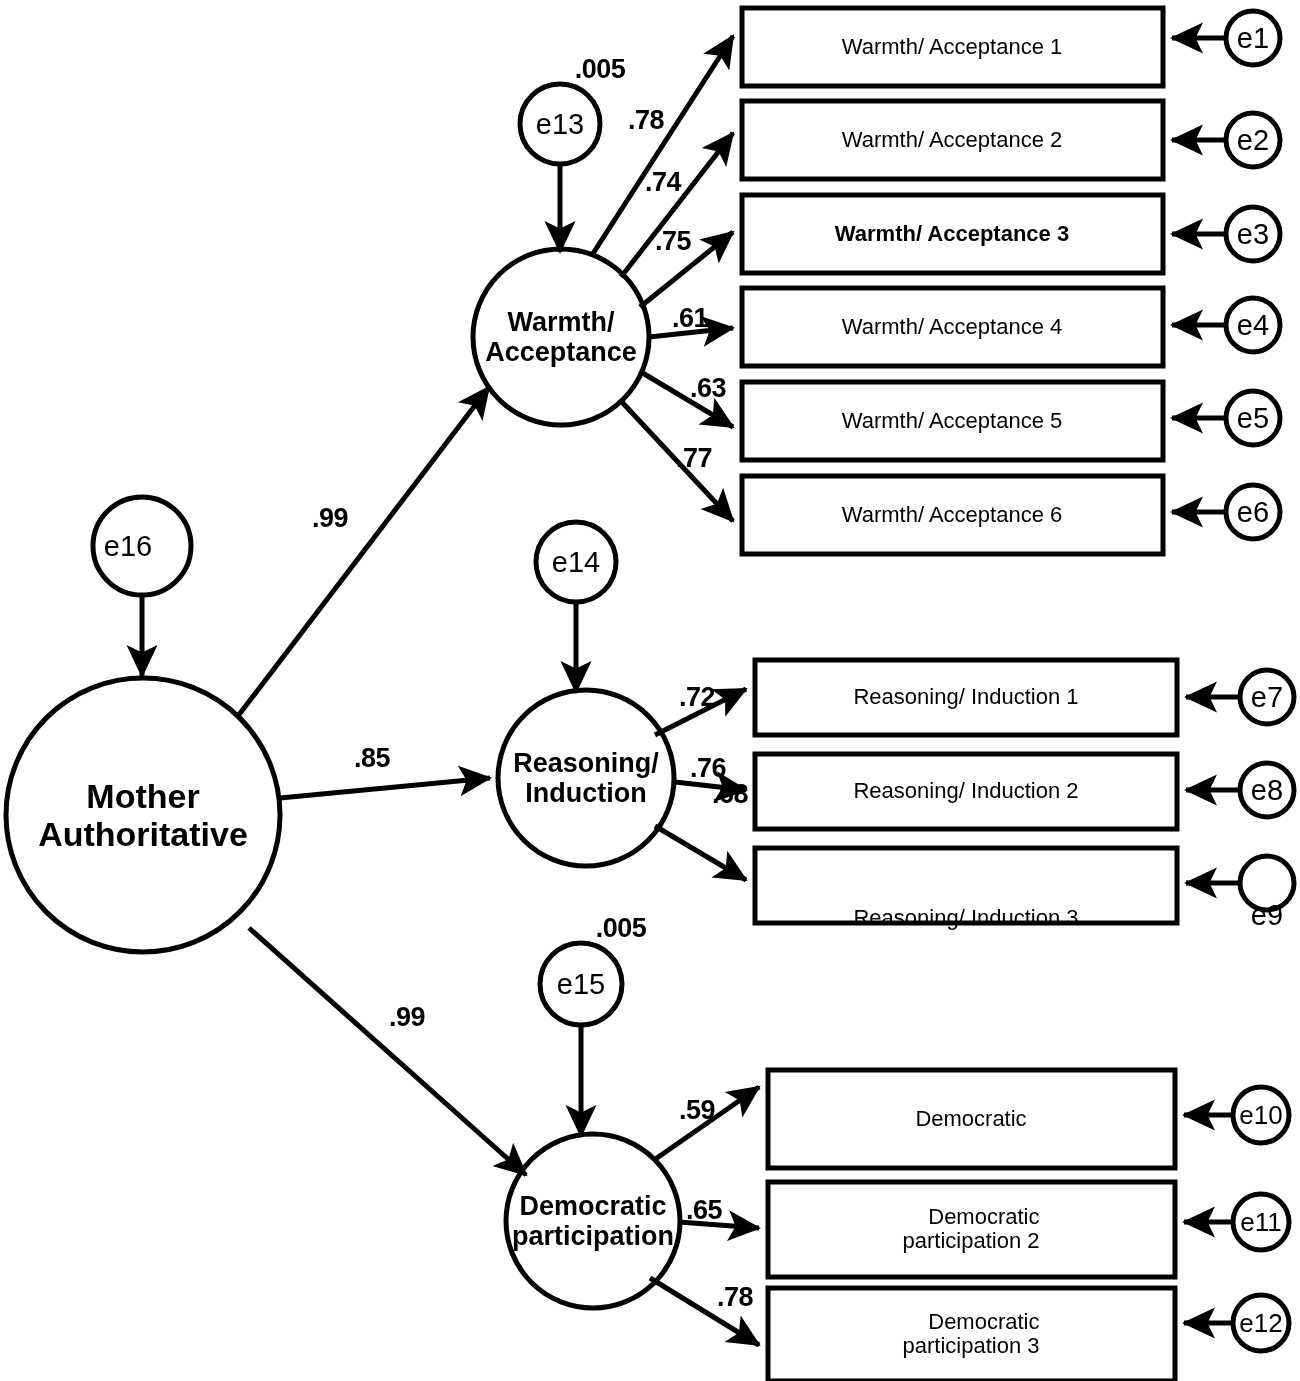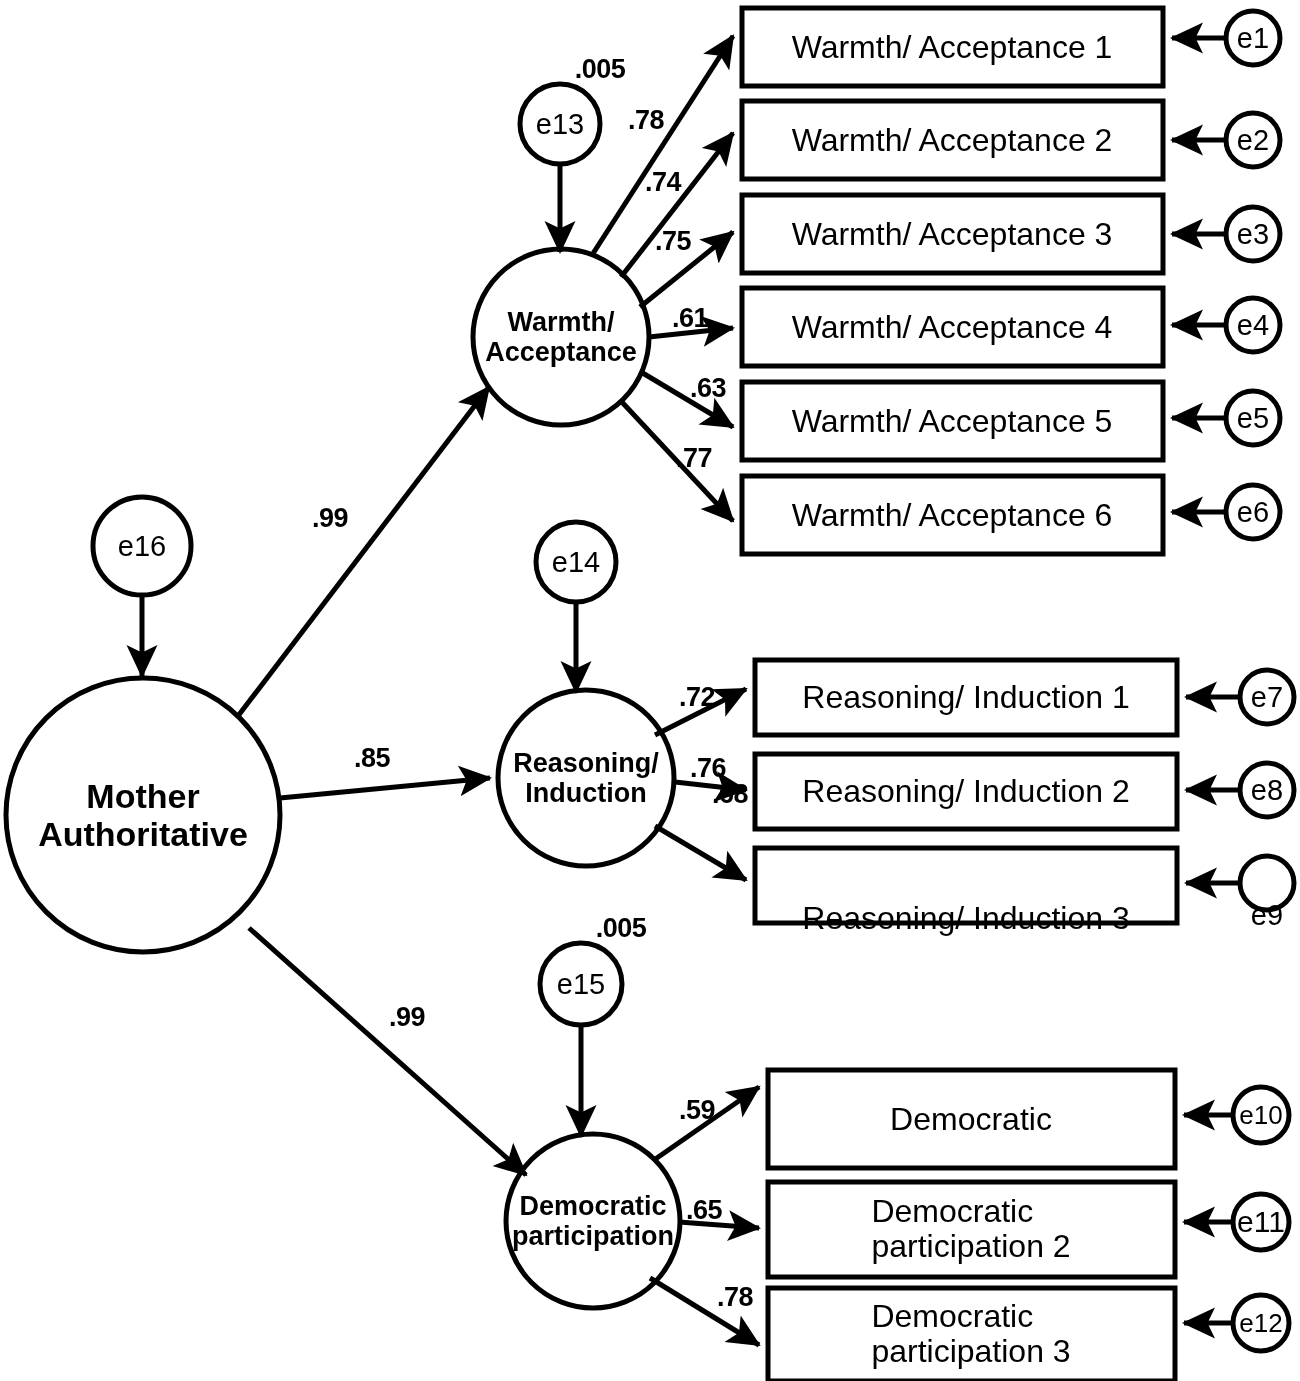--- a/index.html
+++ b/index.html
@@ -1,21 +1,21 @@
 <!DOCTYPE html>
 <html><head>
 <meta charset="utf-8">
 <style>
   html,body{margin:0;padding:0;background:#ffffff;}
   body{font-family:"Liberation Sans",sans-serif;}
   #stage{position:relative;width:1300px;height:1381px;background:#ffffff;overflow:hidden;}
   #stage svg{position:absolute;left:0;top:0;width:1300px;height:1381px;}
   .lbl{position:absolute;font-family:"Liberation Sans",sans-serif;color:#000;white-space:nowrap;}
   .coef{font-weight:bold;font-size:27px;letter-spacing:-0.5px;}
-  .boxtxt{font-size:32px;font-weight:normal;line-height:1.08;text-align:left;}
+  .boxtxt{font-size:22px;font-weight:normal;line-height:1.08;text-align:right;}
   .latenttxt{font-weight:bold;font-size:27px;line-height:1.12;text-align:center;}
   .errtxt{font-size:29px;font-weight:normal;text-align:center;}
   .ctr{transform:translate(-50%,-50%);}
 </style>
 </head>
 <body>
 
 <div id="stage">
 
   <svg viewBox="0 0 1300 1381">
@@ -138,21 +138,21 @@
     <div>Induction</div>
   </div>
   <div class="lbl latenttxt ctr" style="left:593px;top:1221px;">
     <div>Democratic</div>
     <div>participation</div>
   </div>
 
   <div class="lbl errtxt ctr" style="left:560px;top:124px;">e13</div>
   <div class="lbl errtxt ctr" style="left:576px;top:562px;">e14</div>
   <div class="lbl errtxt ctr" style="left:581px;top:984px;">e15</div>
-  <div class="lbl errtxt ctr" style="left:142px;top:546px;">e16</div>
+  <div class="lbl errtxt ctr" style="left:128px;top:546px;">e16</div>
 
   <div class="lbl coef ctr" style="left:600px;top:69px;">.005</div>
   <div class="lbl coef ctr" style="left:621px;top:928px;">.005</div>
 
   <div class="lbl coef ctr" style="left:330px;top:518px;">.99</div>
   <div class="lbl coef ctr" style="left:372px;top:758px;">.85</div>
   <div class="lbl coef ctr" style="left:407px;top:1017px;">.99</div>
 
   <div class="lbl coef ctr" style="left:646px;top:120px;">.78</div>
   <div class="lbl coef ctr" style="left:663px;top:182px;">.74</div>
@@ -164,21 +164,21 @@
   <div class="lbl coef ctr" style="left:697px;top:697px;">.72</div>
   <div class="lbl coef ctr" style="left:708px;top:768px;">.76</div>
   <div class="lbl coef ctr" style="left:730px;top:794px;">.68</div>
 
   <div class="lbl coef ctr" style="left:697px;top:1110px;">.59</div>
   <div class="lbl coef ctr" style="left:704px;top:1210px;">.65</div>
   <div class="lbl coef ctr" style="left:735px;top:1297px;">.78</div>
 
   <div class="lbl boxtxt ctr" style="left:952px;top:47px;">Warmth/ Acceptance 1</div>
   <div class="lbl boxtxt ctr" style="left:952px;top:140px;">Warmth/ Acceptance 2</div>
-  <div class="lbl boxtxt ctr" style="left:952px;top:234px;">Warmth/ Acceptance 3</div>
+  <div class="lbl boxtxt ctr" style="left:952px;top:234px;font-weight:bold;">Warmth/ Acceptance 3</div>
   <div class="lbl boxtxt ctr" style="left:952px;top:327px;">Warmth/ Acceptance 4</div>
   <div class="lbl boxtxt ctr" style="left:952px;top:421px;">Warmth/ Acceptance 5</div>
   <div class="lbl boxtxt ctr" style="left:952px;top:515px;">Warmth/ Acceptance 6</div>
 
   <div class="lbl boxtxt ctr" style="left:966px;top:697px;">Reasoning/ Induction 1</div>
   <div class="lbl boxtxt ctr" style="left:966px;top:791px;">Reasoning/ Induction 2</div>
   <div class="lbl boxtxt ctr" style="left:966px;top:918px;">Reasoning/ Induction 3</div>
 
   <div class="lbl boxtxt ctr" style="left:971px;top:1119px;">
     <div>Democratic</div>
@@ -195,16 +195,16 @@
   <div class="lbl errtxt ctr" style="left:1253px;top:38px;">e1</div>
   <div class="lbl errtxt ctr" style="left:1253px;top:140px;">e2</div>
   <div class="lbl errtxt ctr" style="left:1253px;top:234px;">e3</div>
   <div class="lbl errtxt ctr" style="left:1253px;top:325px;">e4</div>
   <div class="lbl errtxt ctr" style="left:1253px;top:418px;">e5</div>
   <div class="lbl errtxt ctr" style="left:1253px;top:512px;">e6</div>
   <div class="lbl errtxt ctr" style="left:1267px;top:697px;">e7</div>
   <div class="lbl errtxt ctr" style="left:1267px;top:790px;">e8</div>
   <div class="lbl errtxt ctr" style="left:1267px;top:883px;margin-top:32px;">e9</div>
   <div class="lbl errtxt ctr" style="left:1261px;top:1115px;font-size:26px;">e10</div>
-  <div class="lbl errtxt ctr" style="left:1261px;top:1222px;font-size:30px;">e11</div>
+  <div class="lbl errtxt ctr" style="left:1261px;top:1222px;font-size:26px;">e11</div>
   <div class="lbl errtxt ctr" style="left:1261px;top:1323px;font-size:26px;">e12</div>
 
 </div>
 
 </body></html>

